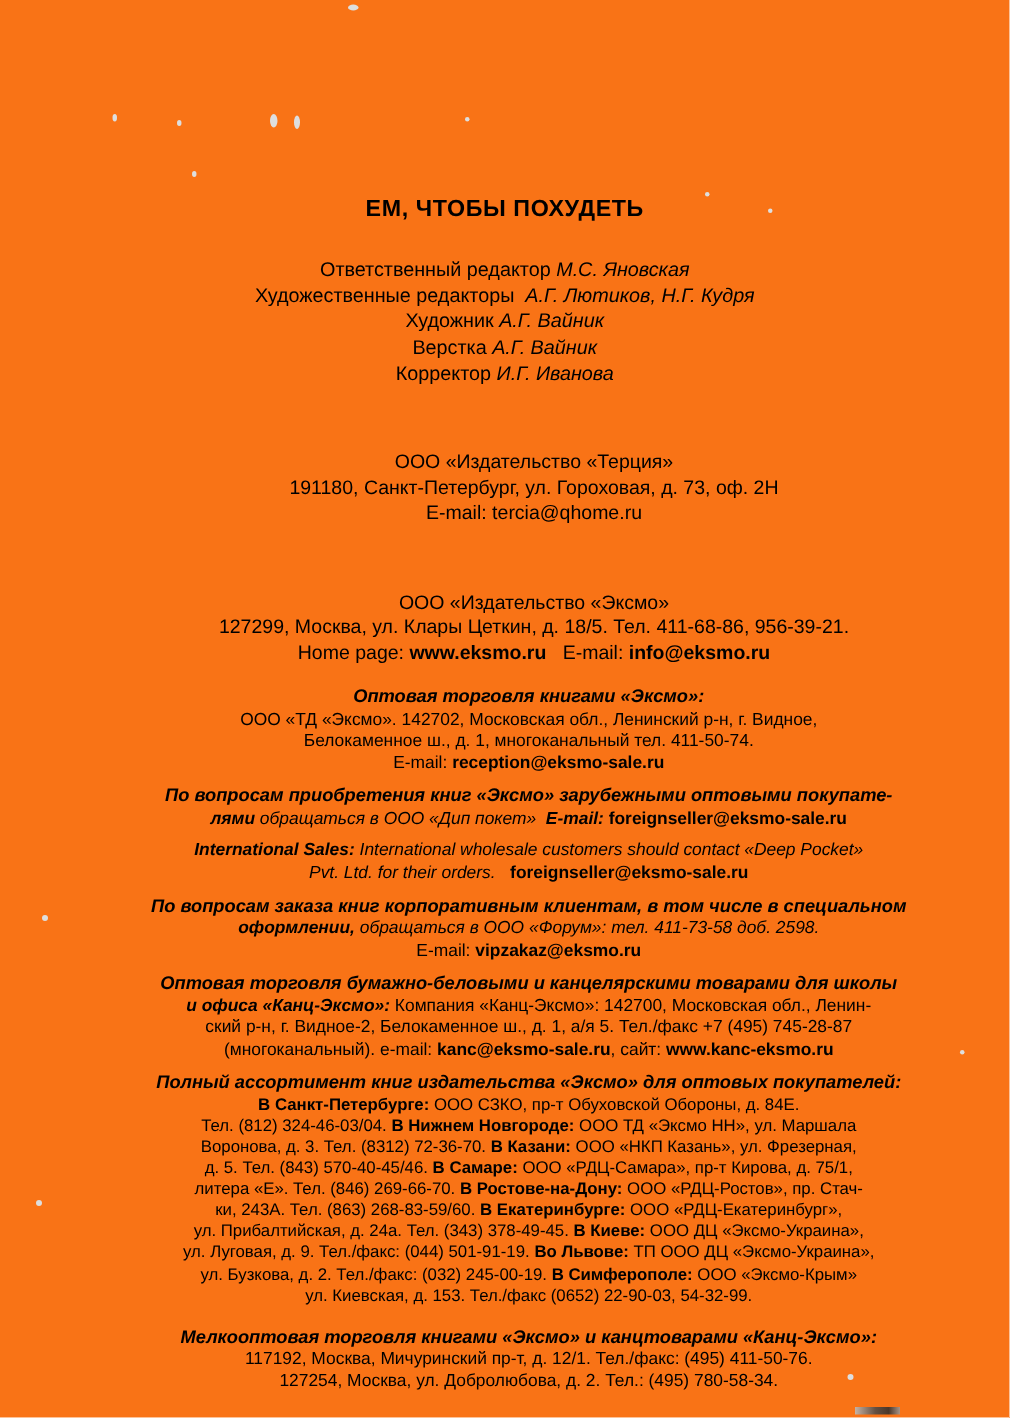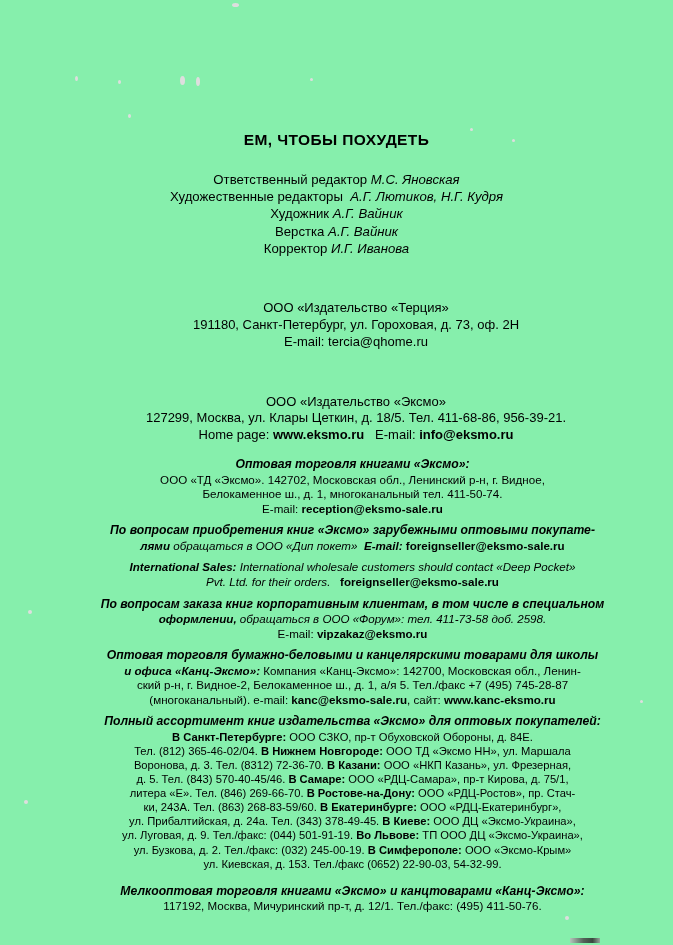--- a/index.html
+++ b/index.html
@@ -10,21 +10,21 @@
   }
   body {
     font-family: "Liberation Sans", "DejaVu Sans", sans-serif;
     color: #000000;
   }
   .page {
     position: relative;
     width: 673px;
     height: 945px;
     margin: 0 auto;
-    background: #86efac;
+    background: #f97316;
     overflow: hidden;
     box-sizing: border-box;
   }
   
   .speck {
     position: absolute;
     background: #dedede;
     border-radius: 50%;
     pointer-events: none;
   }
@@ -173,35 +173,36 @@
       <div class="ln small">ский р-н, г. Видное-2, Белокаменное ш., д. 1, а/я 5. Тел./факс +7 (495) 745-28-87</div>
       <div class="ln small"><span>(многоканальный). e-mail: </span><span class="b">kanc@eksmo-sale.ru</span><span>, сайт: </span><span class="b">www.kanc-eksmo.ru</span></div>
     </div>
 
     <div class="gap-sm"></div>
 
     <div class="tight">
       <div class="ln sec-head">Полный ассортимент книг издательства «Эксмо» для оптовых покупателей:</div>
       <div id="assortment-lines">
           <div class="ln smaller"><span class="b">В Санкт-Петербурге:</span><span> ООО СЗКО, пр-т Обуховской Обороны, д. 84Е.</span></div>
-          <div class="ln smaller"><span>Тел. (812) 365-46-02/04. </span><span class="b">В Нижнем Новгороде:</span><span> ООО ТД «Эксмо НН», ул. Маршала</span></div>
+          <div class="ln smaller"><span>Тел. (812) 324-46-03/04. </span><span class="b">В Нижнем Новгороде:</span><span> ООО ТД «Эксмо НН», ул. Маршала</span></div>
           <div class="ln smaller"><span>Воронова, д. 3. Тел. (8312) 72-36-70. </span><span class="b">В Казани:</span><span> ООО «НКП Казань», ул. Фрезерная,</span></div>
           <div class="ln smaller"><span>д. 5. Тел. (843) 570-40-45/46. </span><span class="b">В Самаре:</span><span> ООО «РДЦ-Самара», пр-т Кирова, д. 75/1,</span></div>
           <div class="ln smaller"><span>литера «Е». Тел. (846) 269-66-70. </span><span class="b">В Ростове-на-Дону:</span><span> ООО «РДЦ-Ростов», пр. Стач-</span></div>
           <div class="ln smaller"><span>ки, 243А. Тел. (863) 268-83-59/60. </span><span class="b">В Екатеринбурге:</span><span> ООО «РДЦ-Екатеринбург»,</span></div>
           <div class="ln smaller"><span>ул. Прибалтийская, д. 24а. Тел. (343) 378-49-45. </span><span class="b">В Киеве:</span><span> ООО ДЦ «Эксмо-Украина»,</span></div>
           <div class="ln smaller"><span>ул. Луговая, д. 9. Тел./факс: (044) 501-91-19. </span><span class="b">Во Львове:</span><span> ТП ООО ДЦ «Эксмо-Украина»,</span></div>
           <div class="ln smaller"><span>ул. Бузкова, д. 2. Тел./факс: (032) 245-00-19. </span><span class="b">В Симферополе:</span><span> ООО «Эксмо-Крым»</span></div>
           <div class="ln smaller"><span>ул. Киевская, д. 153. Тел./факс (0652) 22-90-03, 54-32-99.</span></div>
         </div>
     </div>
 
     <div class="gap-md"></div>
 
     <div class="tight">
       <div class="ln sec-head">Мелкооптовая торговля книгами «Эксмо» и канцтоварами  «Канц-Эксмо»:</div>
       <div class="ln small">117192, Москва, Мичуринский пр-т, д. 12/1. Тел./факс: (495) 411-50-76.</div>
+      <div class="ln small">127254, Москва, ул. Добролюбова, д. 2. Тел.: (495) 780-58-34.</div>
     </div>
 
     <div class="gap-lg"></div>
 
   </div>
 </div>
 
 </body></html>

